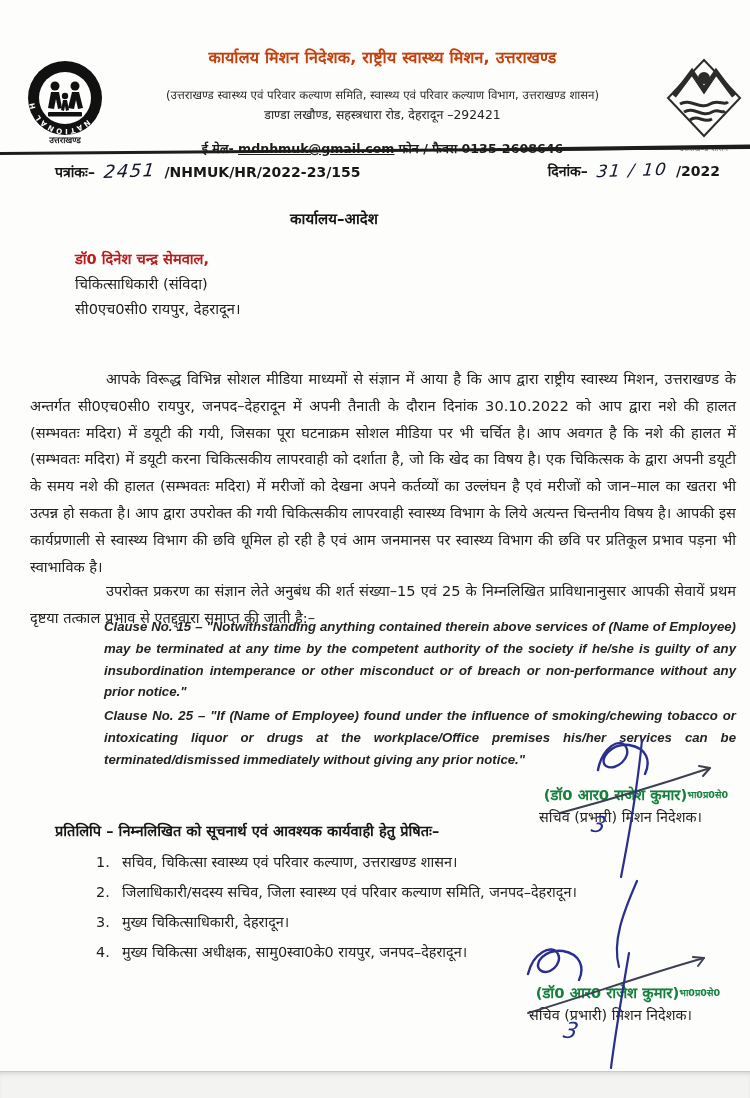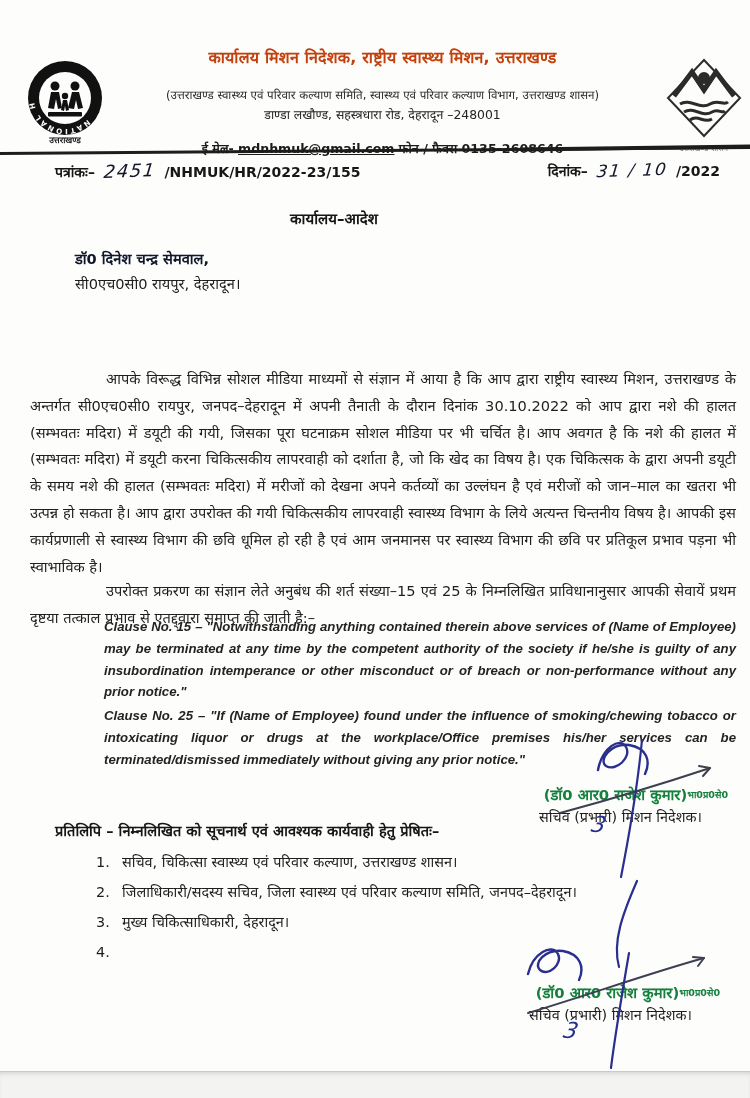--- a/index.html
+++ b/index.html
@@ -27,21 +27,21 @@
   .meta{left:55px;top:160px;width:665px;display:flex;justify-content:space-between;
     font-size:14px;font-weight:bold;color:#171717;}
   .hand{font-family:"DejaVu Sans", sans-serif;font-style:italic;display:inline-block;
     transform:skewX(-8deg) rotate(-2deg);font-size:18px;color:#13172b;font-weight:normal;
     letter-spacing:1.5px;padding:0 4px;}
   .hand.sm{font-size:17px;}
   
   .order-title{left:0;top:208px;width:668px;text-align:center;font-size:15px;font-weight:bold;color:#161616;}
   
   .addr{left:75px;top:246px;font-size:14.6px;line-height:25px;color:#1d1d1d;}
-  .addr .nm{font-weight:bold;color:#0f172a;}
+  .addr .nm{font-weight:bold;color:#b91c1c;}
   
   .para{left:30px;width:706px;text-align:justify;font-size:14.6px;line-height:26.8px;color:#1f1f1f;margin-top:32px;}
   .p1{top:334px;}
   .p2{top:546px;}
   .indent{text-indent:76px;}
   
   .clauses{left:104px;top:616px;width:632px;font-family:"Liberation Sans", sans-serif;
     font-style:italic;font-weight:bold;font-size:13.2px;line-height:21.8px;color:#232323;
     text-align:justify;}
   .clauses .cl{margin-bottom:2px;}
@@ -105,21 +105,21 @@
         <path d="M22,56 C32,50 40,62 50,56 C56,52 60,58 63,55" stroke-width="3"></path>
         <path d="M28,64 C36,58 42,68 50,63" stroke-width="3"></path>
         <circle cx="42" cy="22" r="5" fill="#2b2b2b"></circle>
       </g>
     </svg>
     <div class="cap">उत्तराखण्ड शासन</div>
   </div>
 
   <div class="abs hdr-title">कार्यालय मिशन निदेशक, राष्ट्रीय स्वास्थ्य मिशन, उत्तराखण्ड</div>
   <div class="abs hdr-sub">(उत्तराखण्ड स्वास्थ्य एवं परिवार कल्याण समिति, स्वास्थ्य एवं परिवार कल्याण विभाग, उत्तराखण्ड शासन)</div>
-  <div class="abs hdr-addr">डाण्डा लखौण्ड, सहस्त्रधारा रोड, देहरादून –248001</div>
+  <div class="abs hdr-addr">डाण्डा लखौण्ड, सहस्त्रधारा रोड, देहरादून –292421</div>
   <div class="abs hdr-contact">
     <span>ई मेल-</span>
     <span class="email">mdnhmuk@gmail.com</span>
     <span>फोन / फैक्स</span>
     <span>0135-2608646</span>
   </div>
   <div class="abs rule"></div>
   <div class="abs rule2"></div>
 
   <div class="abs meta">
@@ -132,20 +132,21 @@
       <span>दिनांक–</span>
       <span class="hand sm">31 / 10</span>
       <span>/2022</span>
     </div>
   </div>
 
   <div class="abs order-title">कार्यालय–आदेश</div>
 
   <div class="abs addr">
     <div class="nm">डॉ0 दिनेश चन्द्र सेमवाल,</div>
+    <div>चिकित्साधिकारी (संविदा)</div>
     <div>सी0एच0सी0 रायपुर, देहरादून।</div>
   </div>
 
   <div class="abs para p1 indent">आपके विरूद्ध विभिन्न सोशल मीडिया माध्यमों से संज्ञान में आया है कि आप द्वारा राष्ट्रीय स्वास्थ्य मिशन, उत्तराखण्ड के अन्तर्गत सी0एच0सी0 रायपुर, जनपद–देहरादून में अपनी तैनाती के दौरान दिनांक 30.10.2022 को आप द्वारा नशे की हालत (सम्भवतः मदिरा) में डयूटी की गयी, जिसका पूरा घटनाक्रम सोशल मीडिया पर भी चर्चित है। आप अवगत है कि नशे की हालत में (सम्भवतः मदिरा) में डयूटी करना चिकित्सकीय लापरवाही को दर्शाता है, जो कि खेद का विषय है। एक चिकित्सक के द्वारा अपनी डयूटी के समय नशे की हालत (सम्भवतः मदिरा) में मरीजों को देखना अपने कर्तव्यों का उल्लंघन है एवं मरीजों को जान–माल का खतरा भी उत्पन्न हो सकता है। आप द्वारा उपरोक्त की गयी चिकित्सकीय लापरवाही स्वास्थ्य विभाग के लिये अत्यन्त चिन्तनीय विषय है। आपकी इस कार्यप्रणाली से स्वास्थ्य विभाग की छवि धूमिल हो रही है एवं आम जनमानस पर स्वास्थ्य विभाग की छवि पर प्रतिकूल प्रभाव पड़ना भी स्वाभाविक है।</div>
   <div class="abs para p2 indent">उपरोक्त प्रकरण का संज्ञान लेते अनुबंध की शर्त संख्या–15 एवं 25 के निम्नलिखित प्राविधानानुसार आपकी सेवायें प्रथम दृष्टया तत्काल प्रभाव से एतद्द्वारा समाप्त की जाती है:–</div>
 
   <div class="abs clauses">
     <div class="cl">Clause No. 15 – "Notwithstanding anything contained therein above services of (Name of Employee) may be terminated at any time by the competent authority of the society if he/she is guilty of any insubordination intemperance or other misconduct or of breach or non-performance without any prior notice."</div>
     <div class="cl">Clause No. 25 – "If (Name of Employee) found under the influence of smoking/chewing tobacco or intoxicating liquor or drugs at the workplace/Office premises his/her services can be terminated/dismissed immediately without giving any prior notice."</div>
   </div>
@@ -164,20 +165,21 @@
     <div class="copy-row">
       <span class="n">2.</span>
       <span>जिलाधिकारी/सदस्य सचिव, जिला स्वास्थ्य एवं परिवार कल्याण समिति, जनपद–देहरादून।</span>
     </div>
     <div class="copy-row">
       <span class="n">3.</span>
       <span>मुख्य चिकित्साधिकारी, देहरादून।</span>
     </div>
     <div class="copy-row">
       <span class="n">4.</span>
+      <span>मुख्य चिकित्सा अधीक्षक, सामु0स्वा0के0 रायपुर, जनपद–देहरादून।</span>
     </div>
   </div>
 
   <div class="abs sig-name sig2-name">
     <span>(डॉ0 आर0 राजेश कुमार)</span><span class="sig-suffix">भा0प्र0से0</span>
   </div>
   <div class="abs sig-desig sig2-desig">सचिव (प्रभारी) मिशन निदेशक।</div>
 
   <div class="abs ink-mark mark1">3</div>
   <div class="abs ink-mark mark2">3</div>

